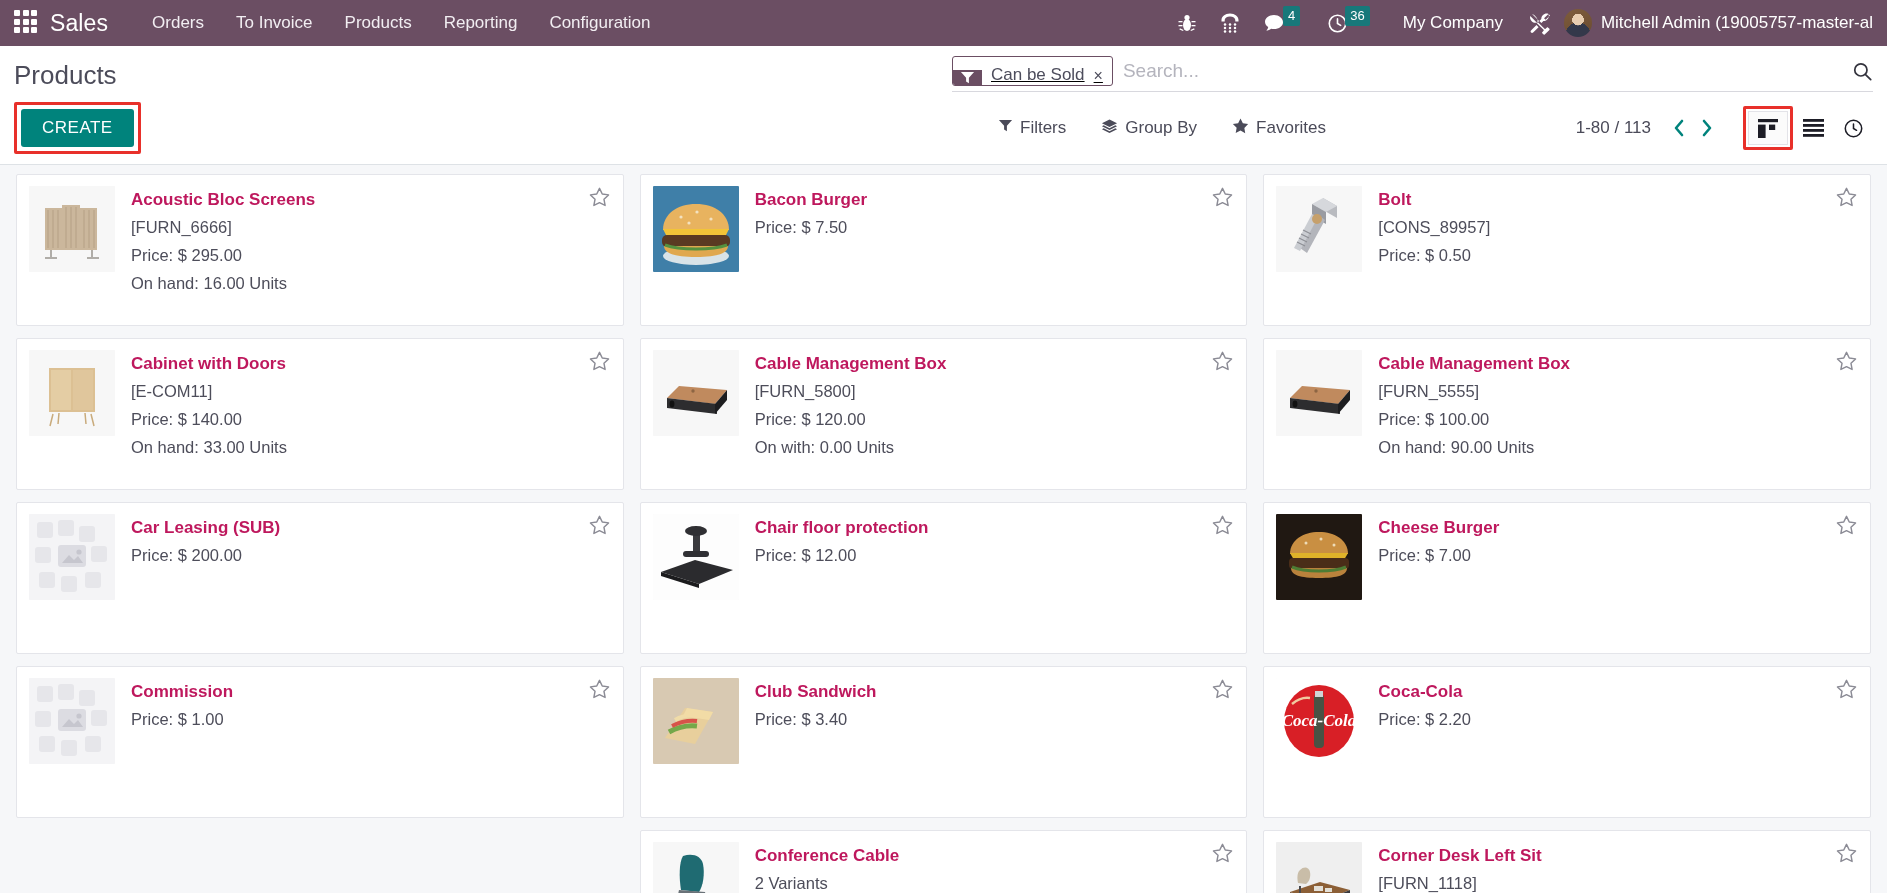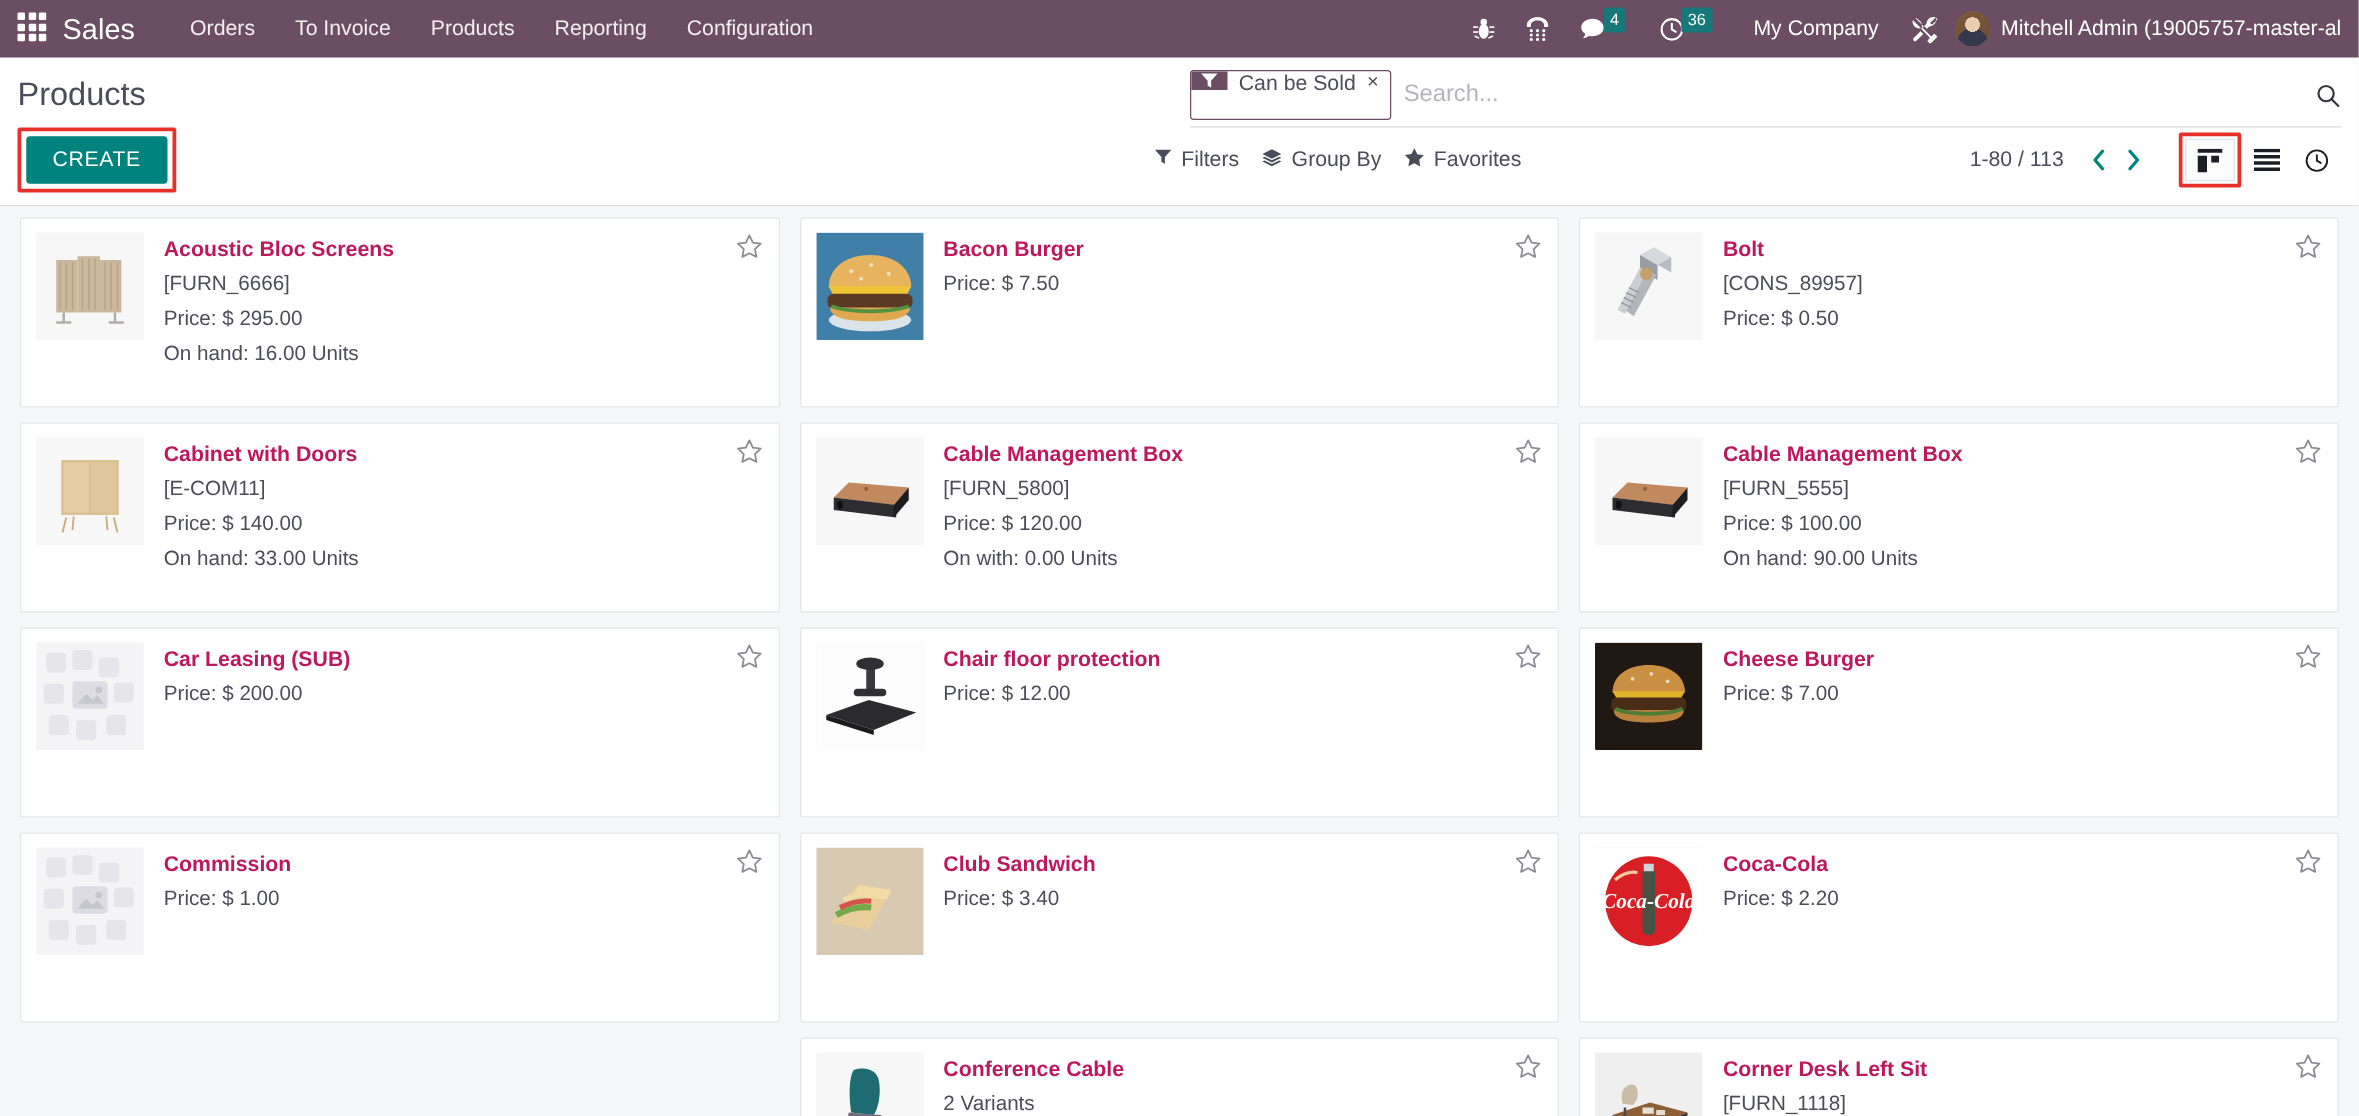--- a/index.html
+++ b/index.html
@@ -124,27 +124,28 @@
     left: 952px;
     right: 14px;
     top: 10px;
     display: flex;
     align-items: center;
     border-bottom: 1px solid #d8d8de;
     padding-bottom: 5px;
   }
   .facet {
     display: inline-flex;
-    align-items: flex-start;
+    align-items: flex-end;
     border: 1px solid #6b4e63;
     border-radius: 3px;
     overflow: hidden;
     font-size: 17px;
-    height: 40px;
+    height: 30px;
     flex: none;
+    text-decoration: underline;
   }
   .facet-icon {
     background: #6b4e63;
     color: #fff;
     display: flex;
     align-items: center;
     padding: 0 7px;
   }
   .facet-label {
     color: #4d4d5c;
@@ -202,24 +203,24 @@
     border: 0;
     font-size: 17px;
     letter-spacing: .5px;
     padding: 9px 21px;
     border-radius: 3px;
     cursor: pointer;
     font-family: "Liberation Sans", sans-serif;
   }
   .cp-filters {
     position: absolute;
-    left: 923px;
-    display: flex;
-    align-items: center;
-    gap: 18px;
+    left: 998px;
+    display: flex;
+    align-items: center;
+    gap: 35px;
   }
   .cp-dd {
     display: flex;
     align-items: center;
     gap: 7px;
     font-size: 17px;
     color: #4b4b59;
     cursor: pointer;
     white-space: nowrap;
   }

